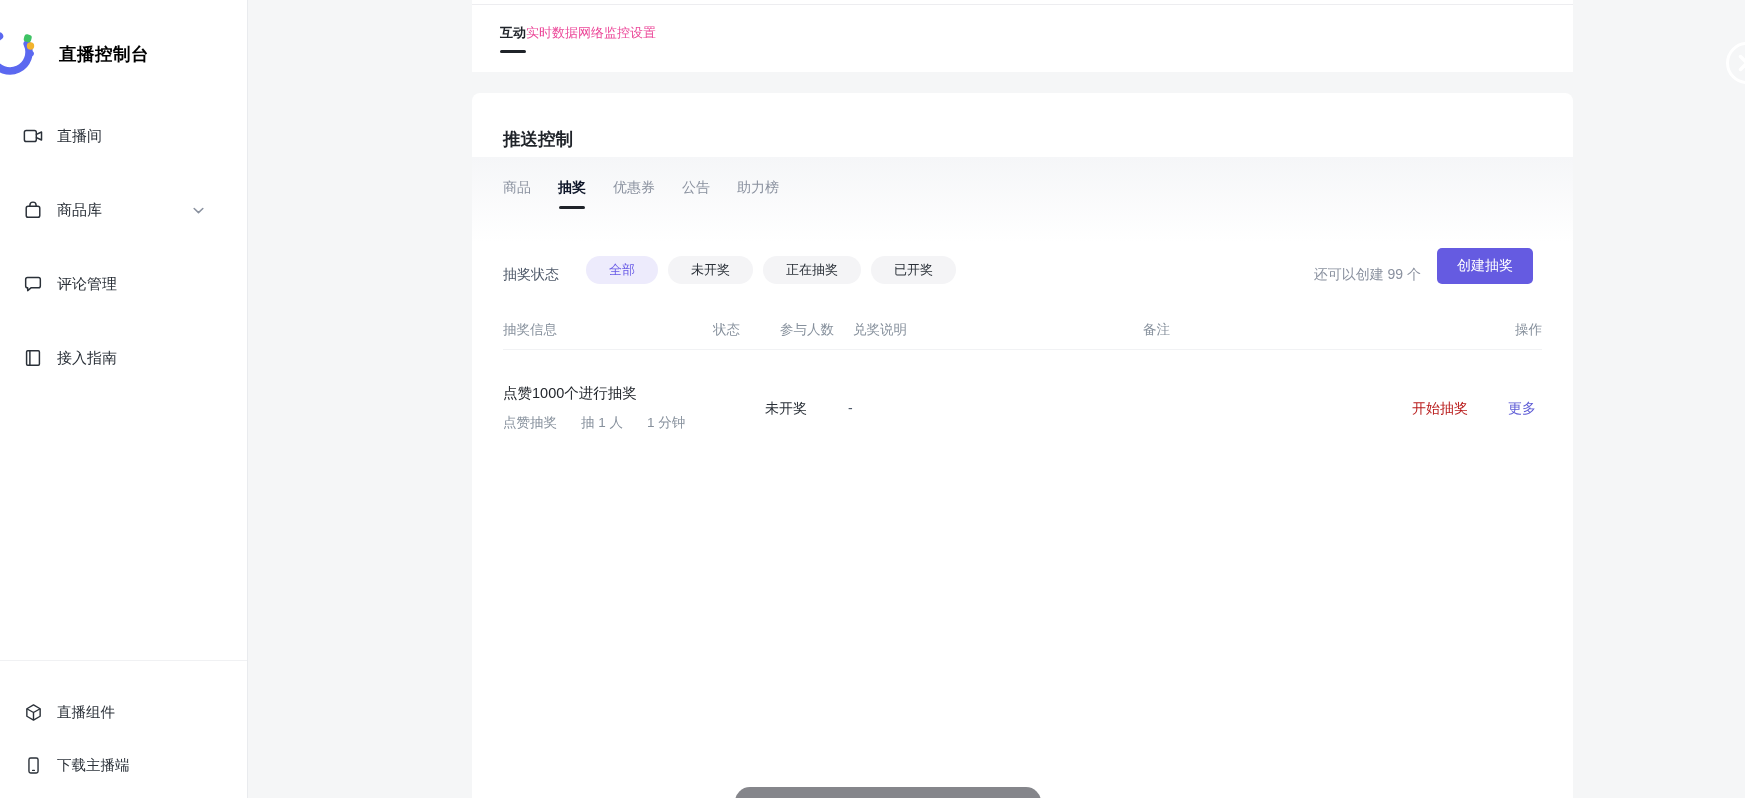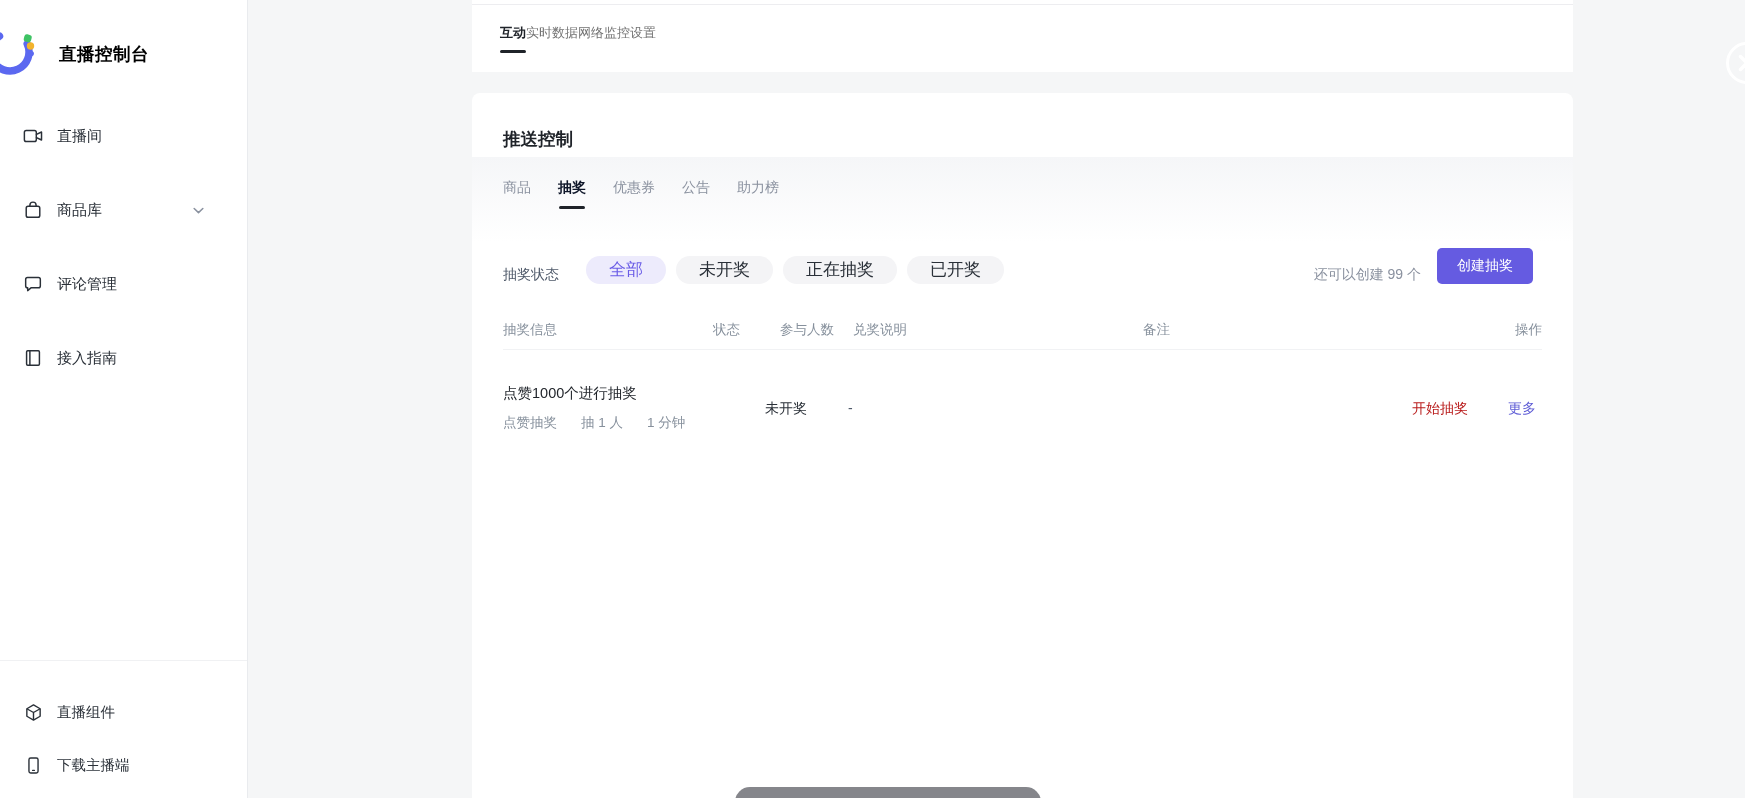--- a/index.html
+++ b/index.html
@@ -18,38 +18,38 @@
   .nav-item .chev { margin-left:auto; margin-right:42px; display:flex; }
   .side-divider { position:absolute; left:0; right:0; top:660px; height:1px; background:#f0f1f3; }
   .side-footer { position:absolute; left:0; top:686px; right:0; }
   .side-footer .nav-item { height:53px; }
   .side-footer .nlabel { font-size:14.5px; }
 
   
   .topbar { position:absolute; left:472px; top:0; width:1101px; height:72px; background:#fff; }
   .topbar-hairline { position:absolute; left:0; right:0; top:4px; height:1px; background:#ededf0; }
   .ttabs { position:absolute; left:28px; top:24px; display:flex; font-size:13px; }
-  .ttab { color:#737373; cursor:pointer; position:relative; padding-bottom:2px; }
+  .ttab { color:#ec4899; cursor:pointer; position:relative; padding-bottom:2px; }
   .ttab.active { color:#1f2329; font-weight:700; }
   .ttab.active::after { content:""; position:absolute; left:0; right:0; bottom:-9px; height:3px; background:#1f2329; border-radius:2px; }
 
   
   .card { position:absolute; left:472px; top:93px; width:1101px; height:705px; background:#fff; border-radius:8px 8px 0 0; }
   .card-title { position:absolute; left:31px; top:34px; font-size:17.5px; font-weight:600; color:#1f2329; z-index:2; }
   .fade-band { position:absolute; left:0; right:0; top:64px; height:90px; background:linear-gradient(180deg,#f5f6f8 0%, rgba(255,255,255,0) 95%); border-radius:0; z-index:0; }
   .subtabs { position:absolute; left:31px; top:86px; display:flex; gap:27px; font-size:14px; z-index:2; }
   .stab { color:#8a919f; cursor:pointer; position:relative; }
   .stab.active { color:#0f172a; font-weight:700; }
   .stab.active::after { content:""; position:absolute; left:1px; right:1px; bottom:-12px; height:3px; background:#1f2329; border-radius:2px; }
 
   
   .filter-row { position:absolute; left:31px; right:40px; top:155px; height:36px; display:flex; align-items:flex-end; z-index:2; }
   .filter-label { font-size:14px; color:#4e5969; }
   .pills { display:flex; gap:10px; margin-left:27px; }
-  .pill { height:28px; line-height:28px; padding:0 23px; border-radius:15px; font-size:17px; background:#f4f4f6; color:#2a3038; cursor:pointer; }
+  .pill { height:28px; line-height:28px; padding:0 23px; border-radius:15px; font-size:13px; background:#f4f4f6; color:#2a3038; cursor:pointer; }
   .pill.selected { background:#edebfc; color:#6a5ce6; font-weight:500; }
   .quota { margin-left:auto; font-size:14px; color:#8a919f; margin-right:16px; }
   .create-btn { width:96px; height:36px; border:none; border-radius:5px; background:#655be1; color:#fff; font-size:14px; font-weight:500; cursor:pointer; font-family:inherit; }
 
   
   .table { position:absolute; left:31px; right:31px; top:222px; z-index:1; }
   .thead { position:relative; height:35px; border-bottom:1px solid #f1f2f4; font-size:13.5px; color:#86909c; }
   .th { position:absolute; top:6px; white-space:nowrap; }
   .th-info { left:0; } .th-status { left:210px; } .th-part { left:277px; }
   .th-redeem { left:350px; } .th-remark { left:640px; } .th-action { right:0; }

